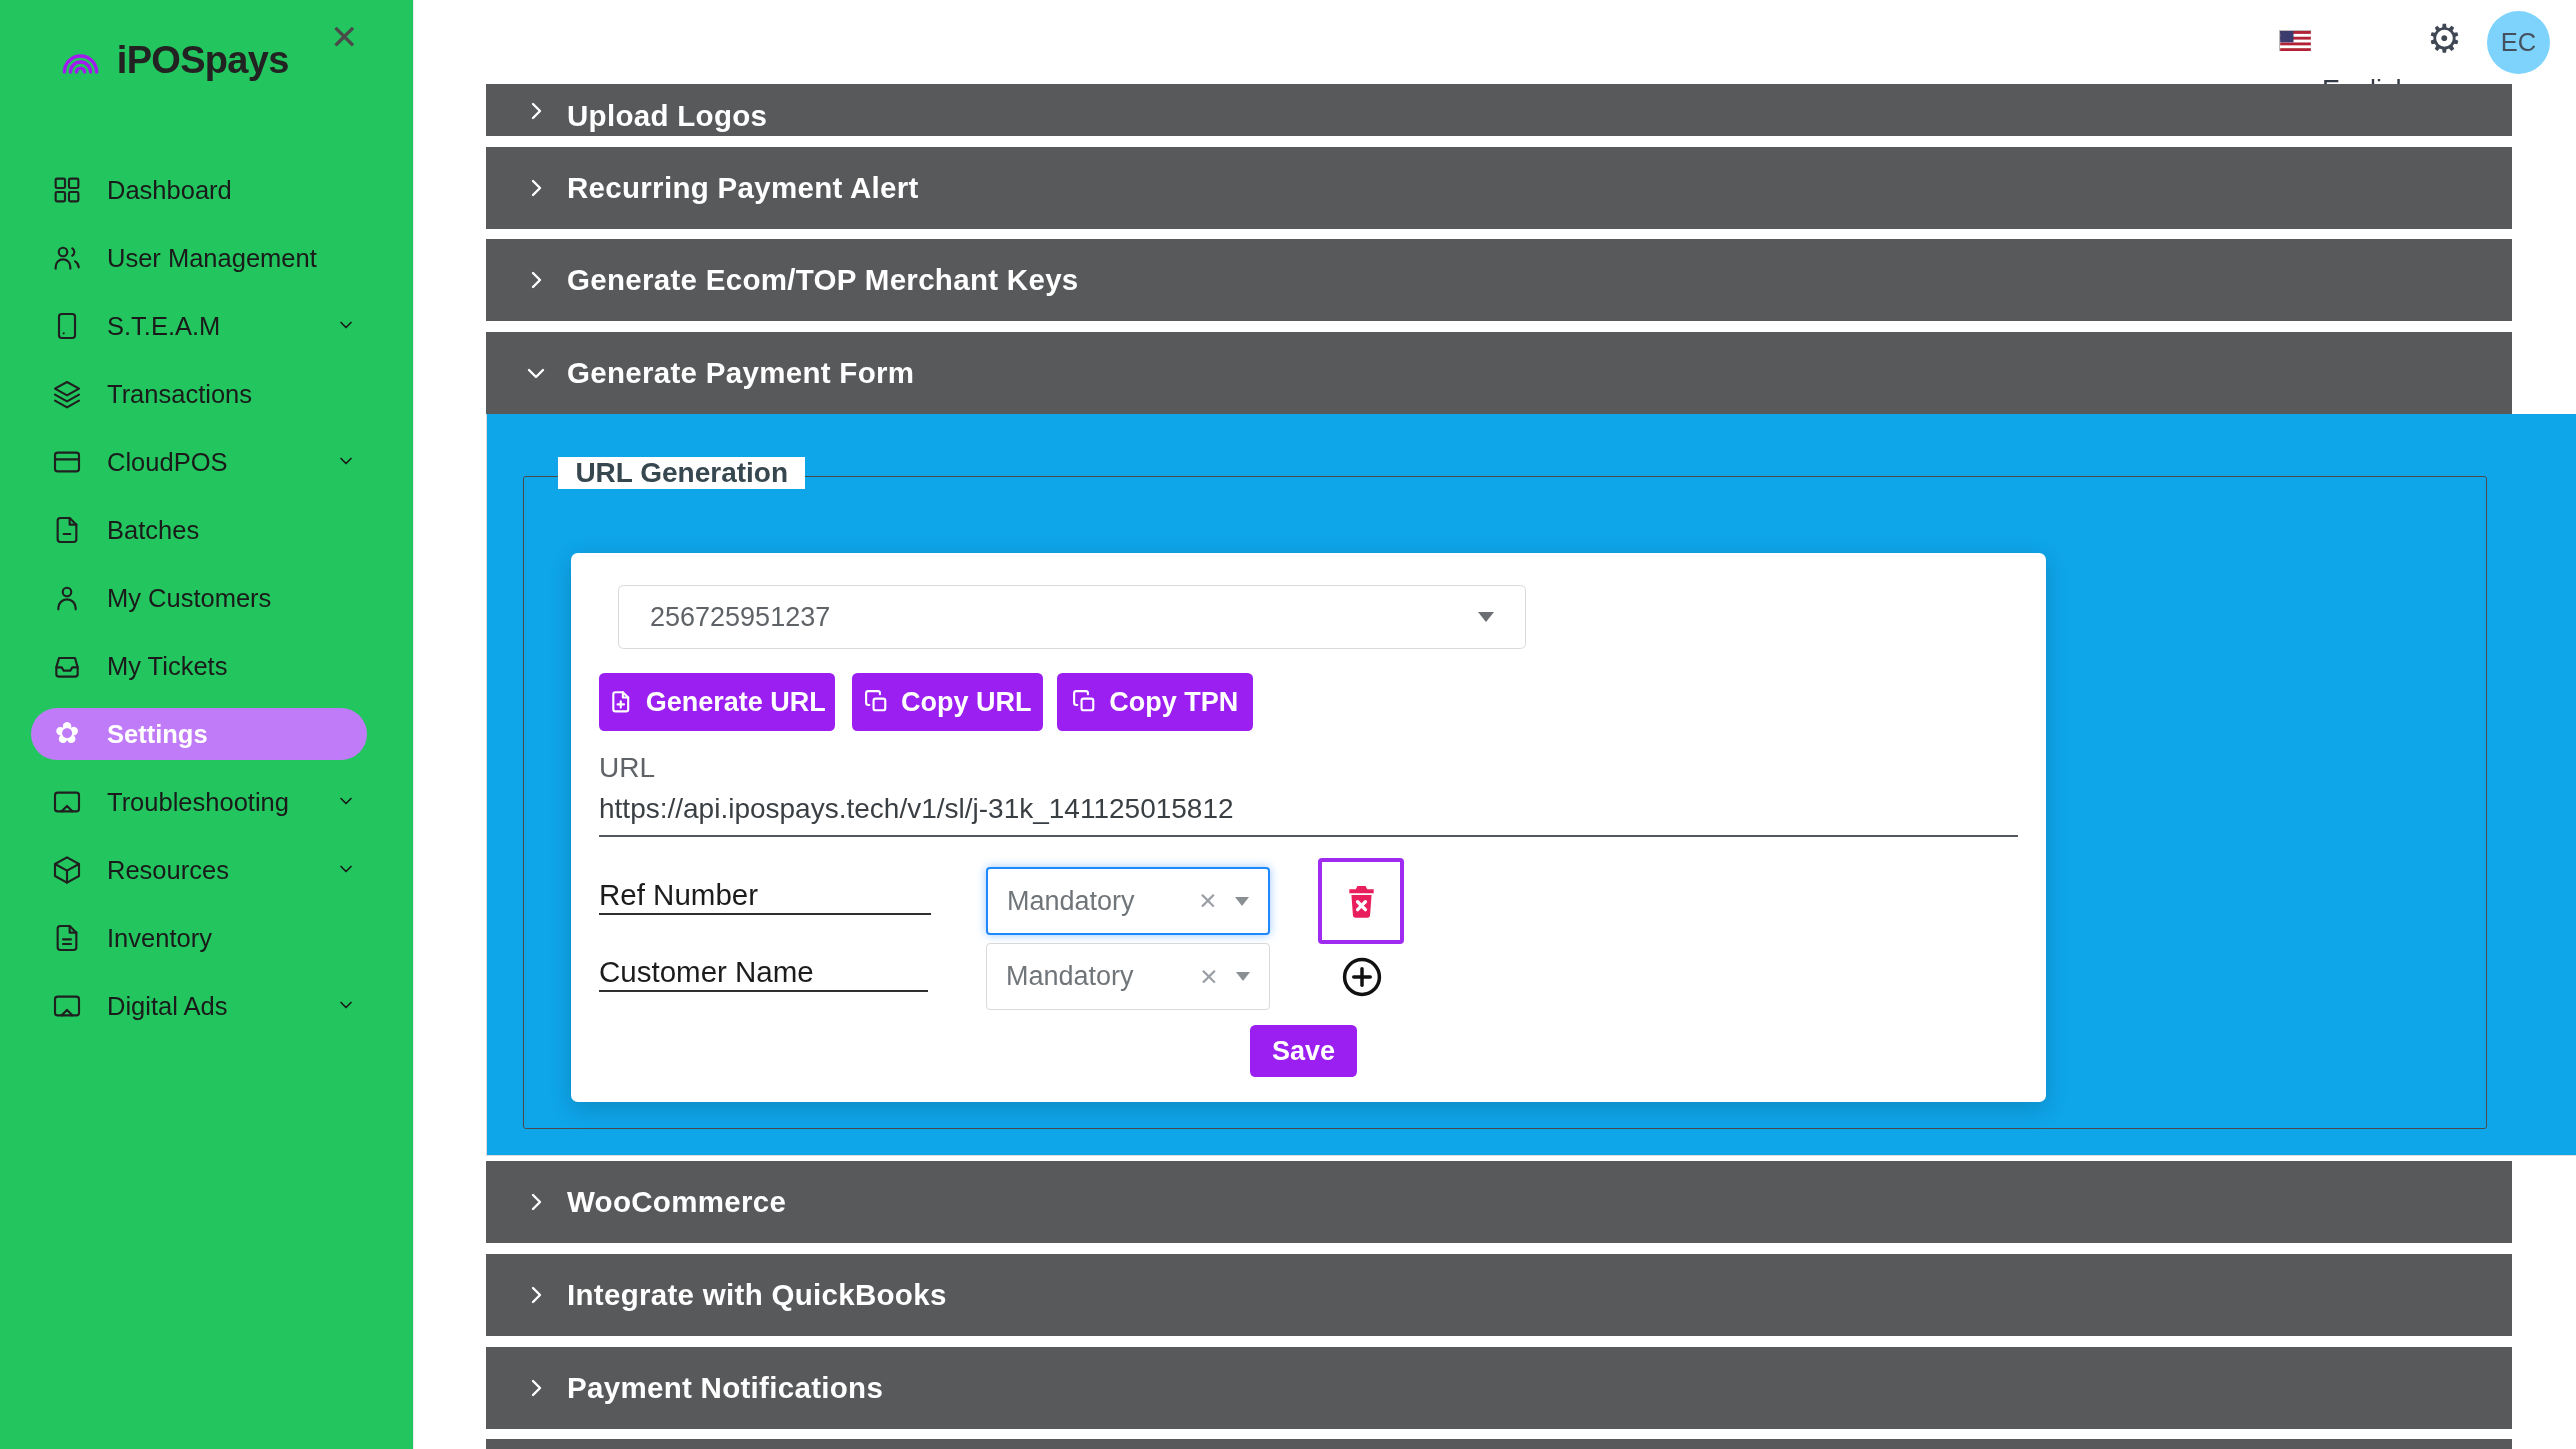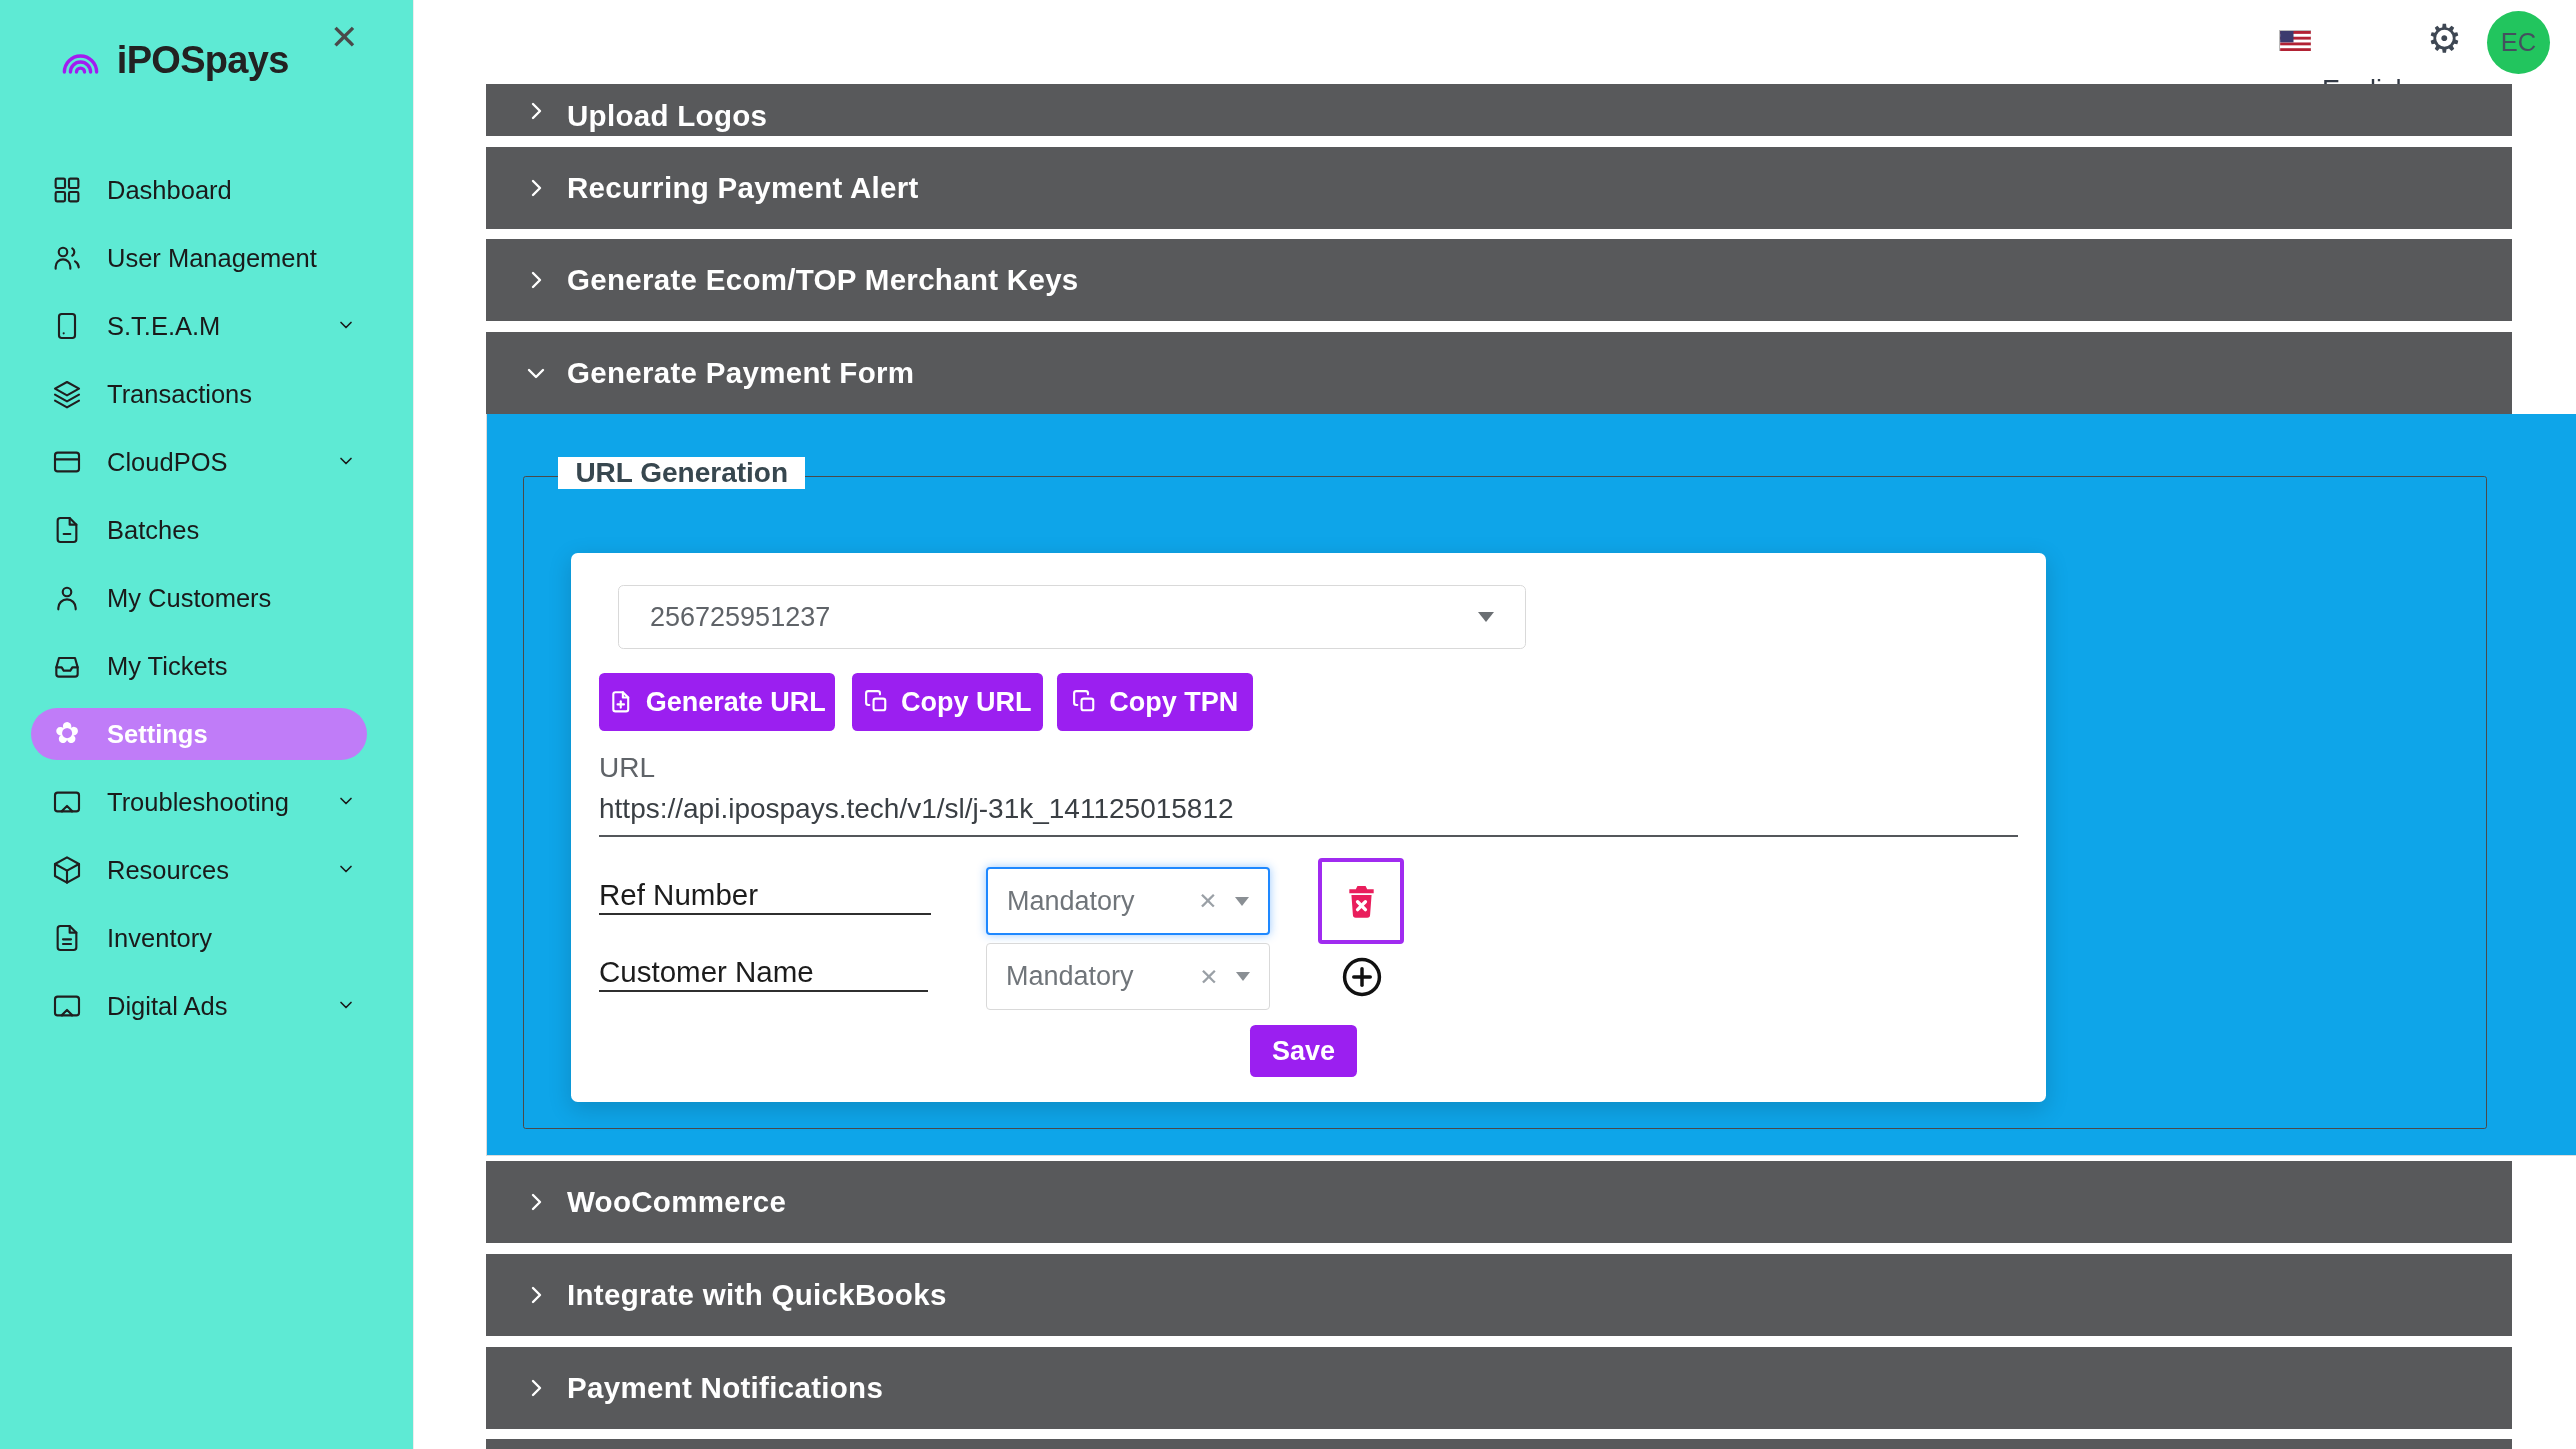--- a/index.html
+++ b/index.html
@@ -1,21 +1,21 @@
 <!DOCTYPE html>
 <html style="font-size:10.7px"><head>
 <meta charset="utf-8">
 <style>
   html,body{margin:0;padding:0;background:#ffffff;}
   *{box-sizing:border-box;}
   .screen{position:relative;width:2576px;height:1449px;background:#ffffff;overflow:hidden;
           font-family:"Liberation Sans",sans-serif;color:#1f1f1f;}
 
   
-  .sidebar{position:absolute;left:0;top:0;width:414px;height:1449px;background:#5eead4;
+  .sidebar{position:absolute;left:0;top:0;width:414px;height:1449px;background:#22c55e;
            border-right:1.3px solid #ececec;}
   .logo-row{position:absolute;left:59px;top:39px;display:flex;align-items:center;gap:14.8px;}
   .logo-text{font-size:38px;font-weight:700;color:#222;letter-spacing:-0.7px;}
   .close-btn{position:absolute;left:330px;top:20px;font-size:34px;color:#4a4a4a;cursor:pointer;
              font-family:"DejaVu Sans",sans-serif;line-height:1;}
   .nav{position:absolute;left:0;top:164px;width:414px;display:flex;flex-direction:column;}
   .nav-item{height:52px;margin:0 47px 16px 31px;display:flex;align-items:center;
             padding-left:19px;border-radius:27px;}
   .nav-item .nicon{width:34px;height:34px;flex:0 0 34px;display:flex;align-items:center;justify-content:center;}
   .nav-item .nicon svg{width:32px;height:32px;stroke:#1f1f1f;fill:none;stroke-width:1.6;
@@ -27,21 +27,21 @@
   .nav-item.active{background:#C07CF8;}
   .nav-item.active .nlabel{color:#ffffff;font-weight:700;}
   .flower-icon{font-family:"DejaVu Sans",sans-serif;font-size:29.5px;color:#ffffff;line-height:1;}
 
   
   .flag{position:absolute;left:2279px;top:29.5px;width:32px;height:21.5px;border:0.7px solid #bbb;}
   .lang-label{position:absolute;left:2322px;top:27px;font-size:27px;color:#333a45;margin-top:48px;}
   .gear{position:absolute;left:2427px;top:19px;font-size:39px;color:#3e4753;cursor:pointer;
         font-family:"DejaVu Sans",sans-serif;line-height:1;}
   .avatar{position:absolute;left:2487px;top:10.7px;width:63px;height:63px;border-radius:50%;
-          background:#22c55e;display:flex;align-items:center;justify-content:center;
+          background:#7dd3fc;display:flex;align-items:center;justify-content:center;
           font-size:25.5px;color:#44505e;}
 
   
   .acc-bar{position:absolute;left:486px;width:2026px;background:#58595B;color:#fff;
            display:flex;align-items:center;cursor:pointer;}
   .acc-bar .chev{margin-left:38px;display:flex;}
   .acc-bar .chev svg{width:24px;height:24px;stroke:#ffffff;fill:none;stroke-width:2.4;
                      stroke-linecap:round;stroke-linejoin:round;}
   .acc-bar .alabel{font-size:29.5px;font-weight:600;margin-left:19px;letter-spacing:0.3px;}
   .bar-upload{top:84px;height:52px;align-items:flex-start;padding-top:15px;}

